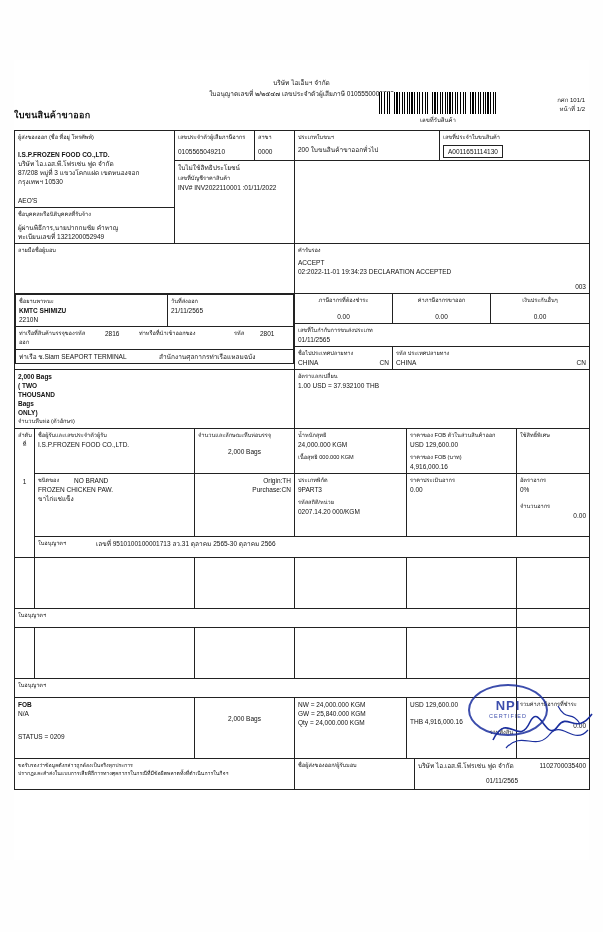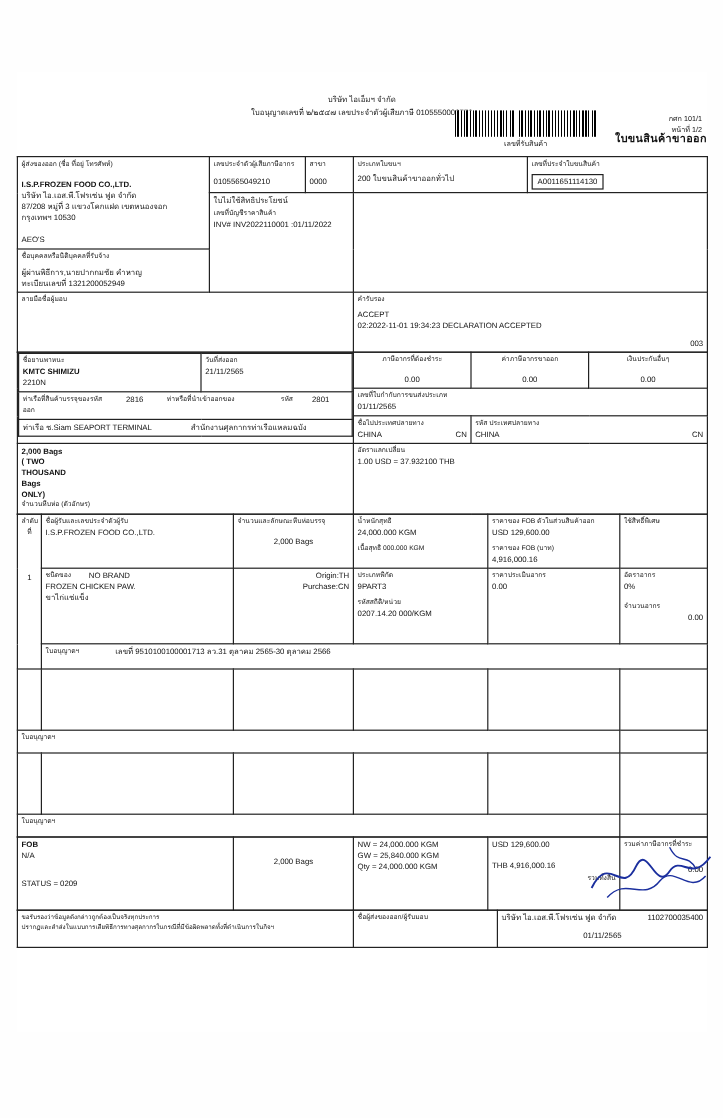--- a/index.html
+++ b/index.html
@@ -23,21 +23,21 @@
   }
   .hdr{
     text-align:center;position:relative;height:52px;
   }
   .hdr .co{font-size:6.5px;margin-top:18px;}
   .hdr .sub{font-size:6.5px;margin-top:1px;}
   .formno{position:absolute;right:4px;top:18px;font-size:6px;text-align:right;}
   .formno div{line-height:9px;}
   .title{
     position:absolute;left:0;right:0;top:30px;
-    text-align:right;font-size:9px;font-weight:bold;letter-spacing:.3px;
+    text-align:left;font-size:9px;font-weight:bold;letter-spacing:.3px;
   }
   .barcodewrap{position:absolute;right:92px;top:14px;width:118px;text-align:center;}
   .barcode{
     height:22px;width:118px;
     background:repeating-linear-gradient(90deg,#000 0 1px,#fff 1px 2px,#000 2px 3.4px,#fff 3.4px 5px,#000 5px 5.8px,#fff 5.8px 7.6px);
   }
   .barcode-label{font-size:6px;margin-top:1px;}
   table.main{
     border-collapse:collapse;width:100%;table-layout:fixed;
   }
@@ -418,19 +418,23 @@
           <div class="val">1102700035400</div>
         </div>
         <div class="val center" style="margin-top:6px">01/11/2565</div>
       </td>
     </tr>
   </tbody>
       </table>
 
  </div>
 
+ <div class="stamp">
+   <div class="s1">NPI</div>
+   <div class="s2">CERTIFIED</div>
+ </div>
  <svg class="scribble" viewBox="0 0 110 56">
    <path d="M5,40 C20,10 30,48 42,22 C52,2 58,44 70,26 C80,12 88,36 104,14" fill="none" stroke="#1b2f9e" stroke-width="1.6"></path>
    <path d="M18,48 C34,30 48,52 62,34 C74,20 86,46 100,30" fill="none" stroke="#1b2f9e" stroke-width="1.2"></path>
    <path d="M70,6 C78,22 84,10 92,24" fill="none" stroke="#1b2f9e" stroke-width="1.2"></path>
  </svg>
 
 </div>
 
 </body></html>

